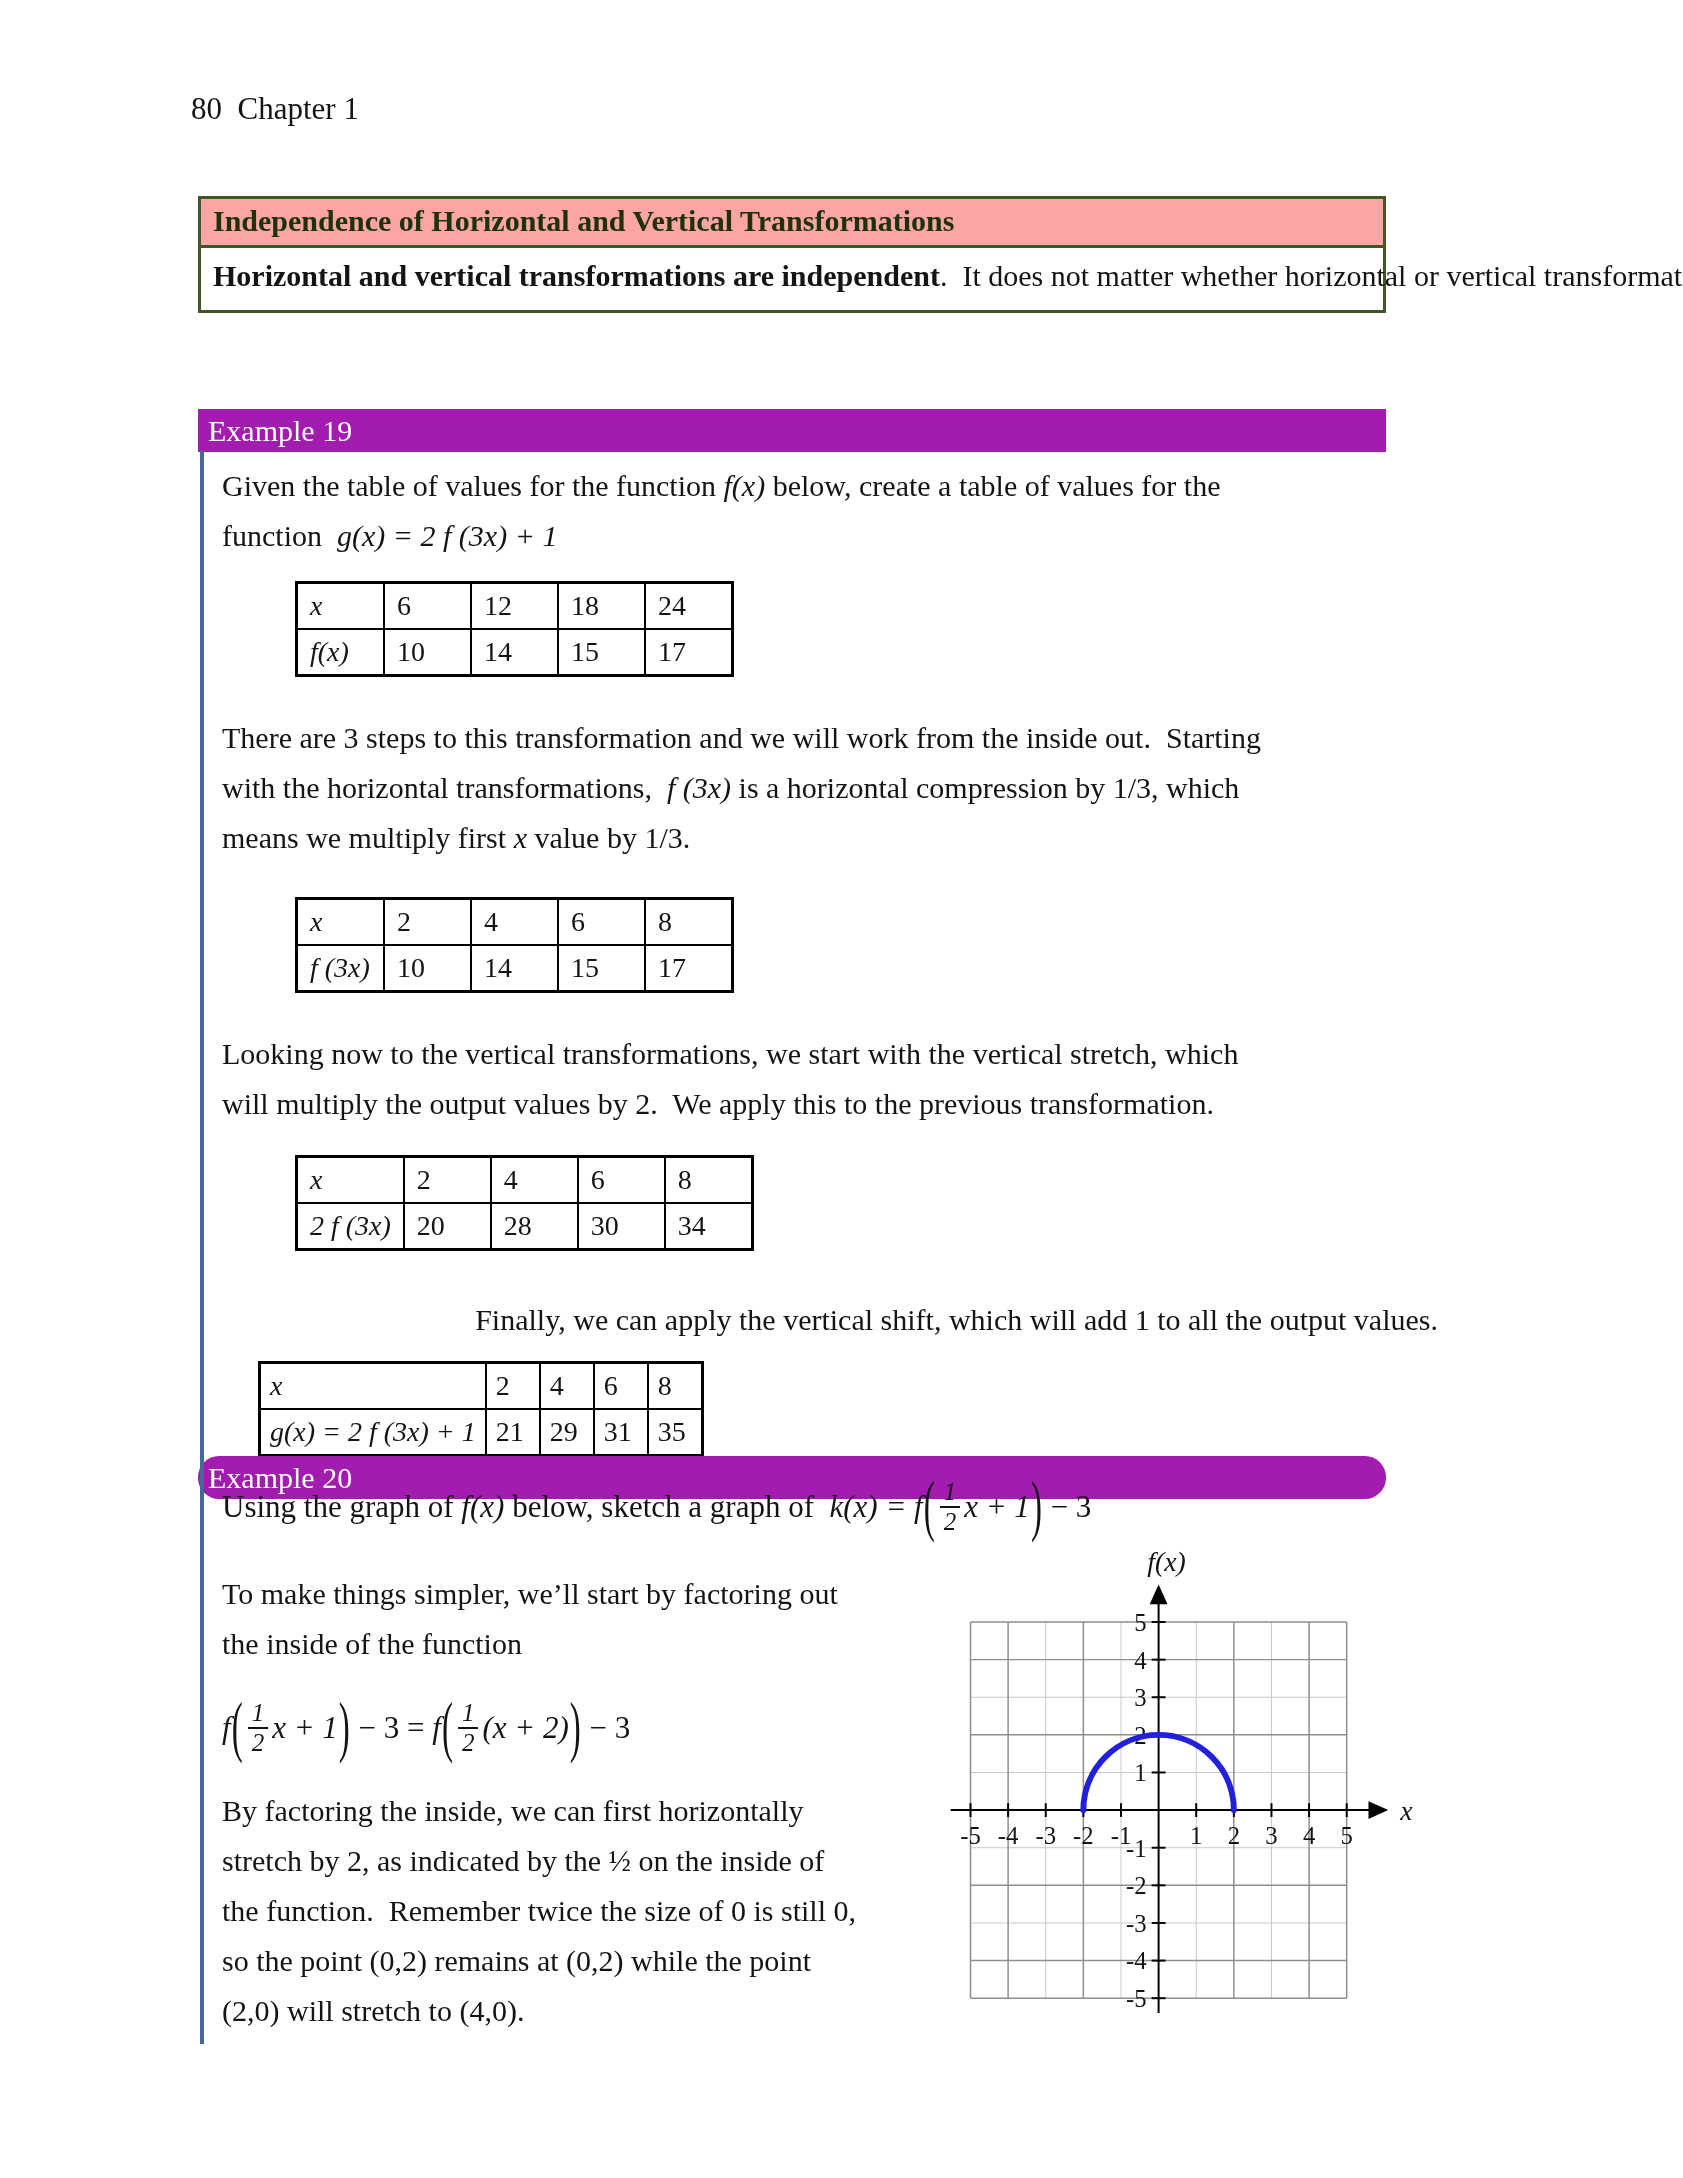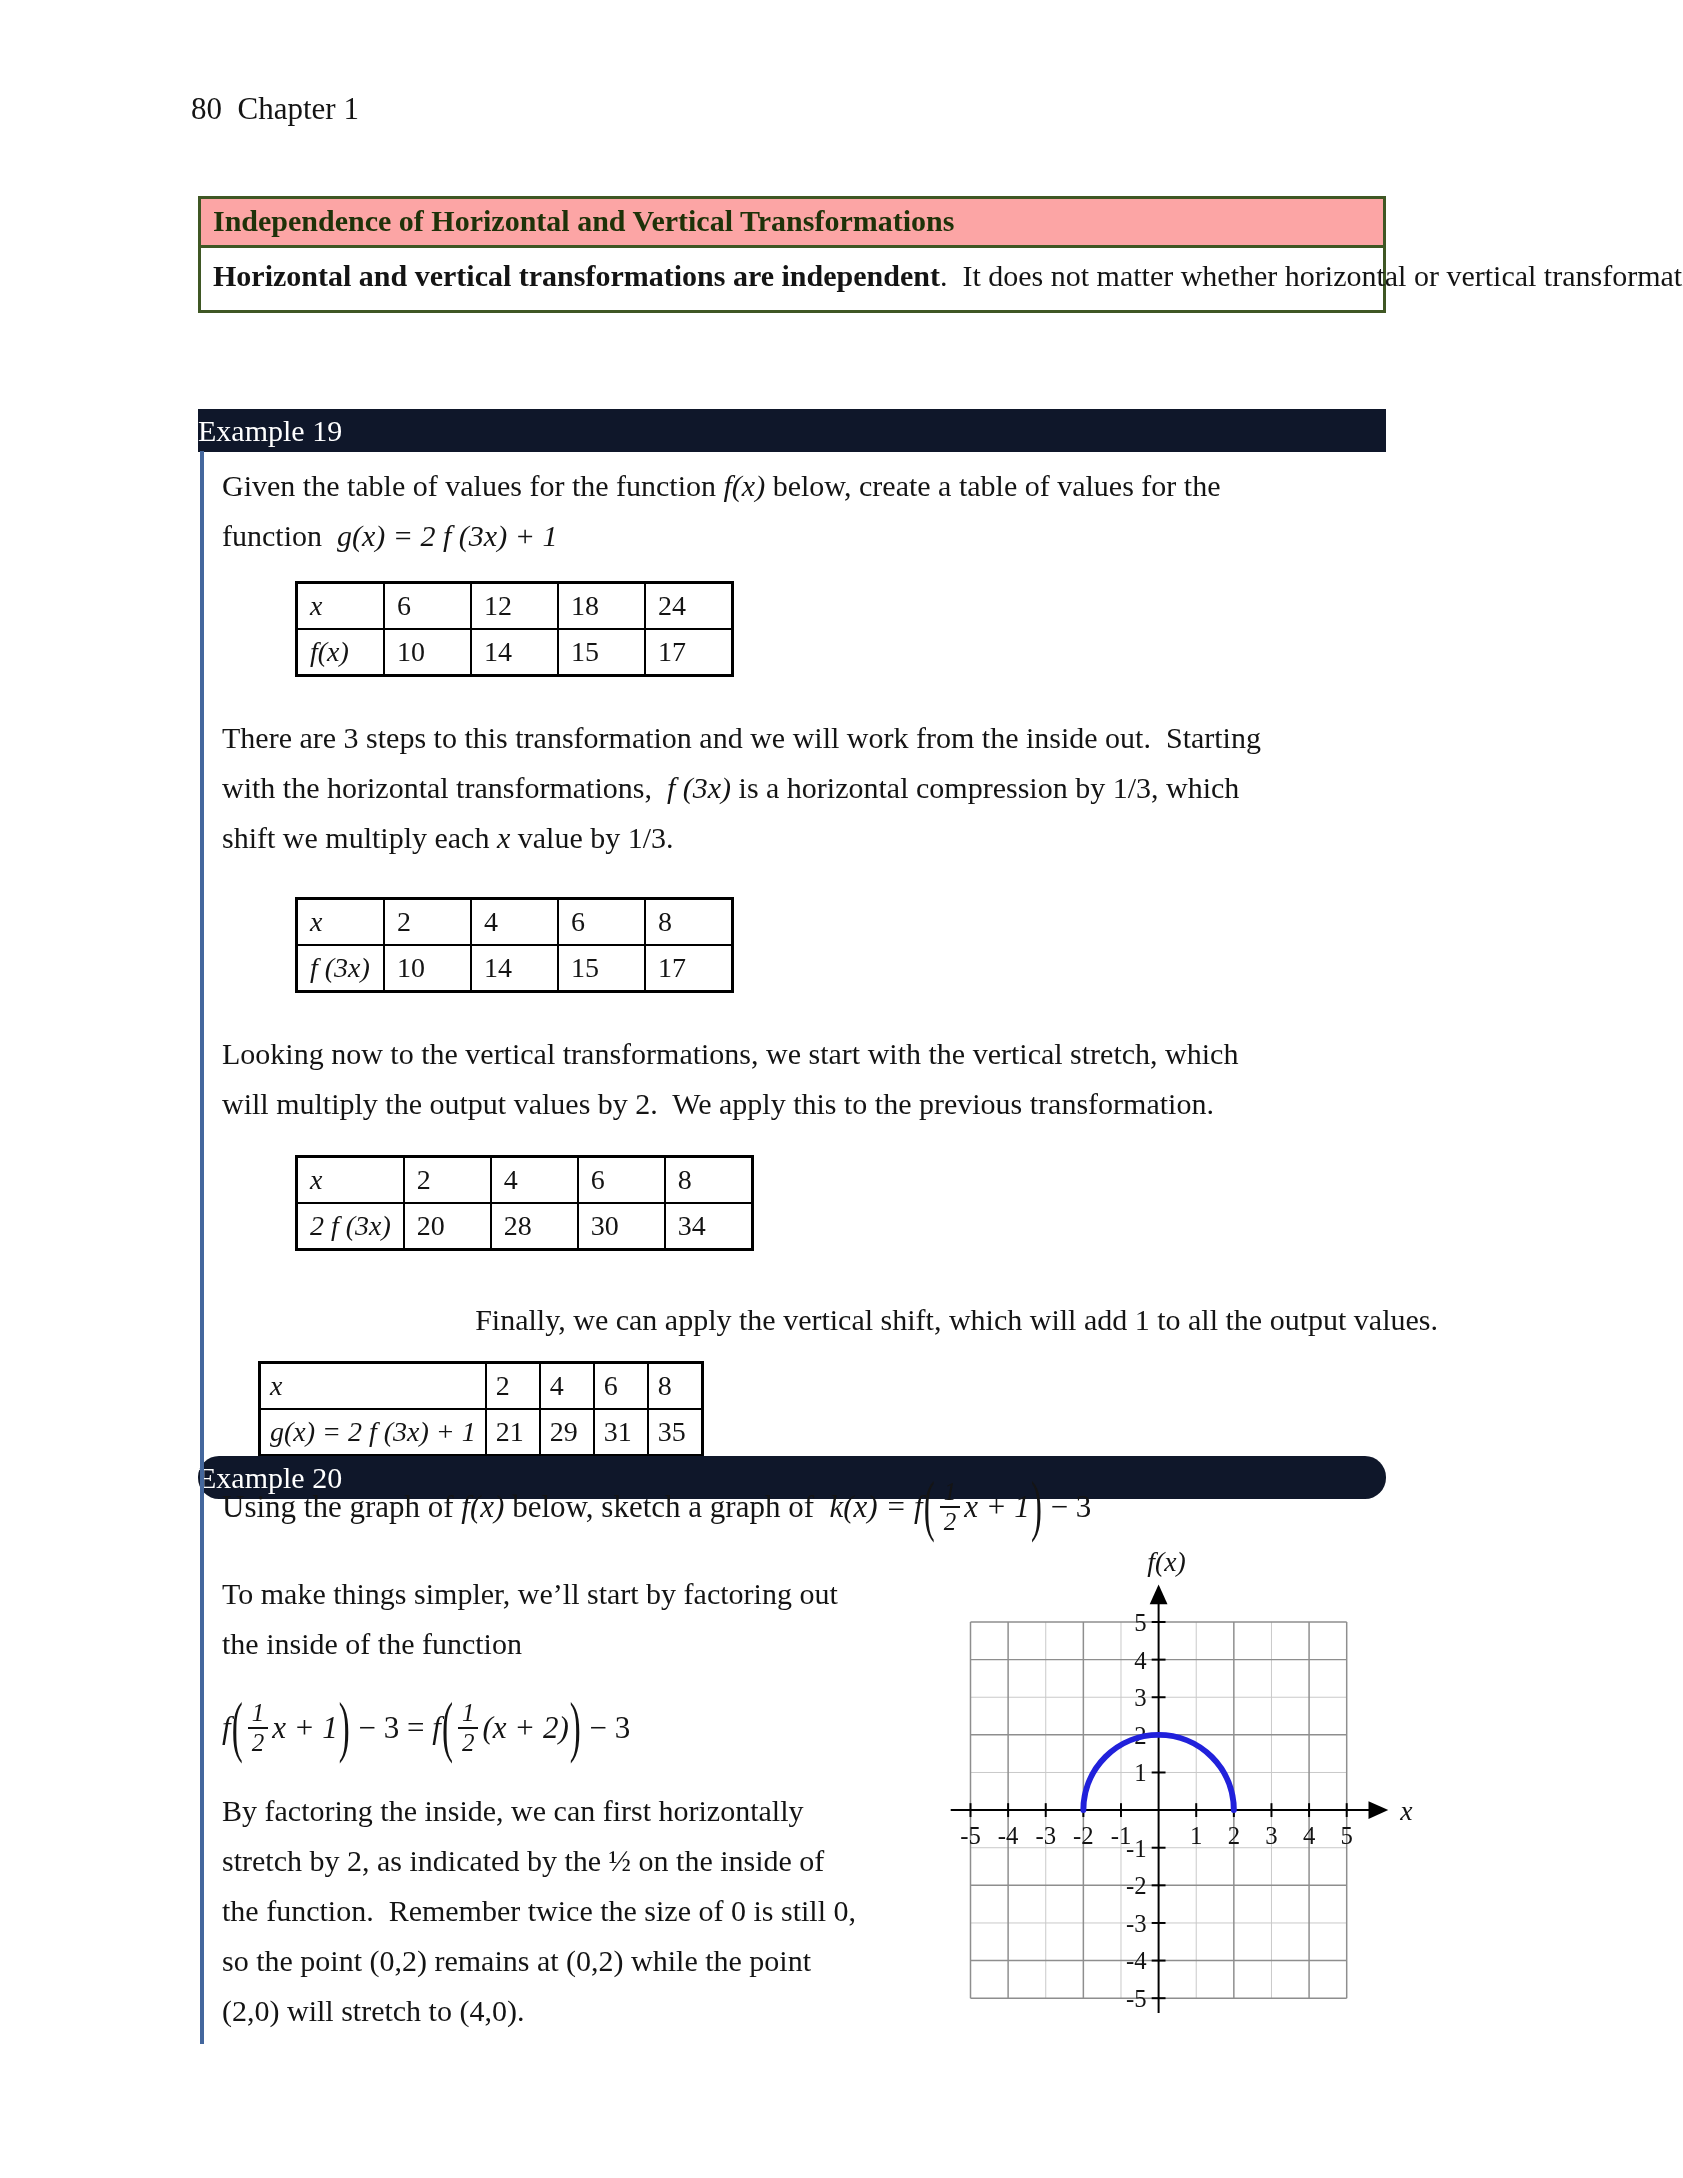--- a/index.html
+++ b/index.html
@@ -18,22 +18,22 @@
   
   #infobox { left:198px; top:196px; width:1182px; border:3px solid #3F5724; background:#fff; }
   #infobox .ib-title {
     background:#fca5a5; border-bottom:3px solid #3F5724; color:#1E3209;
     font-weight:bold; font-size:30px; padding:5px 12px 7px;
   }
   #infobox .ib-body { padding:6px 12px 12px; font-size:30px; line-height:1.45; }
 
   
   .bar {
-    left:198px; width:1188px; height:43px; background:#0f172a; color:#ffffff;
-    font-size:30px; line-height:43px; padding-left:0; box-sizing:border-box;
+    left:198px; width:1188px; height:43px; background:#a21caf; color:#ffffff;
+    font-size:30px; line-height:43px; padding-left:10px; box-sizing:border-box;
   }
   #ex19-bar { top:409px; }
   #ex20-bar { top:1456px;border-radius:21px; }
 
   
   .exbody { border-left:4px solid #44679D; padding:0 0 8px 18px; box-sizing:border-box; }
   #ex19-body { left:200px; top:451px; width:1238px; }
   #ex20-body { left:200px; top:1454px; width:772px; }
 
   .line { white-space:pre; font-size:30px; line-height:50px; }
@@ -104,21 +104,21 @@
       <td>10</td>
       <td>14</td>
       <td>15</td>
       <td>17</td>
     </tr>
   </tbody>
     </table>
 
   <div class="line mt36">There are 3 steps to this transformation and we will work from the inside out.  Starting</div>
   <div class="line"><span>with the horizontal transformations,  </span><span class="it">f (3x)</span><span> is a horizontal compression by 1/3, which</span></div>
-  <div class="line"><span>shift we multiply each </span><span class="it">x</span><span> value by 1/3.</span></div>
+  <div class="line"><span>means we multiply first </span><span class="it">x</span><span> value by 1/3.</span></div>
 
   <table class="vtable mt34">
     <tbody>
         <tr>
       <td>x</td>
       <td>2</td>
       <td>4</td>
       <td>6</td>
       <td>8</td>
     </tr>

